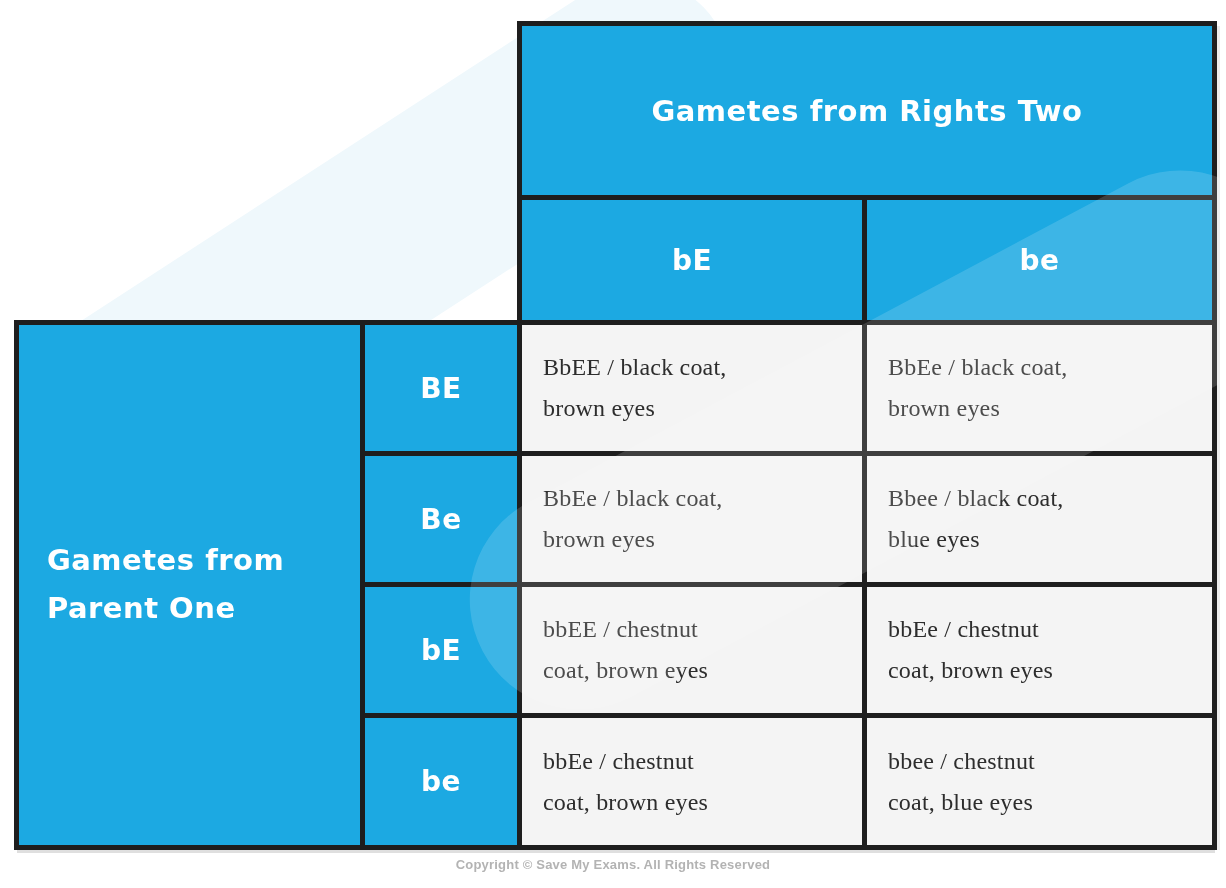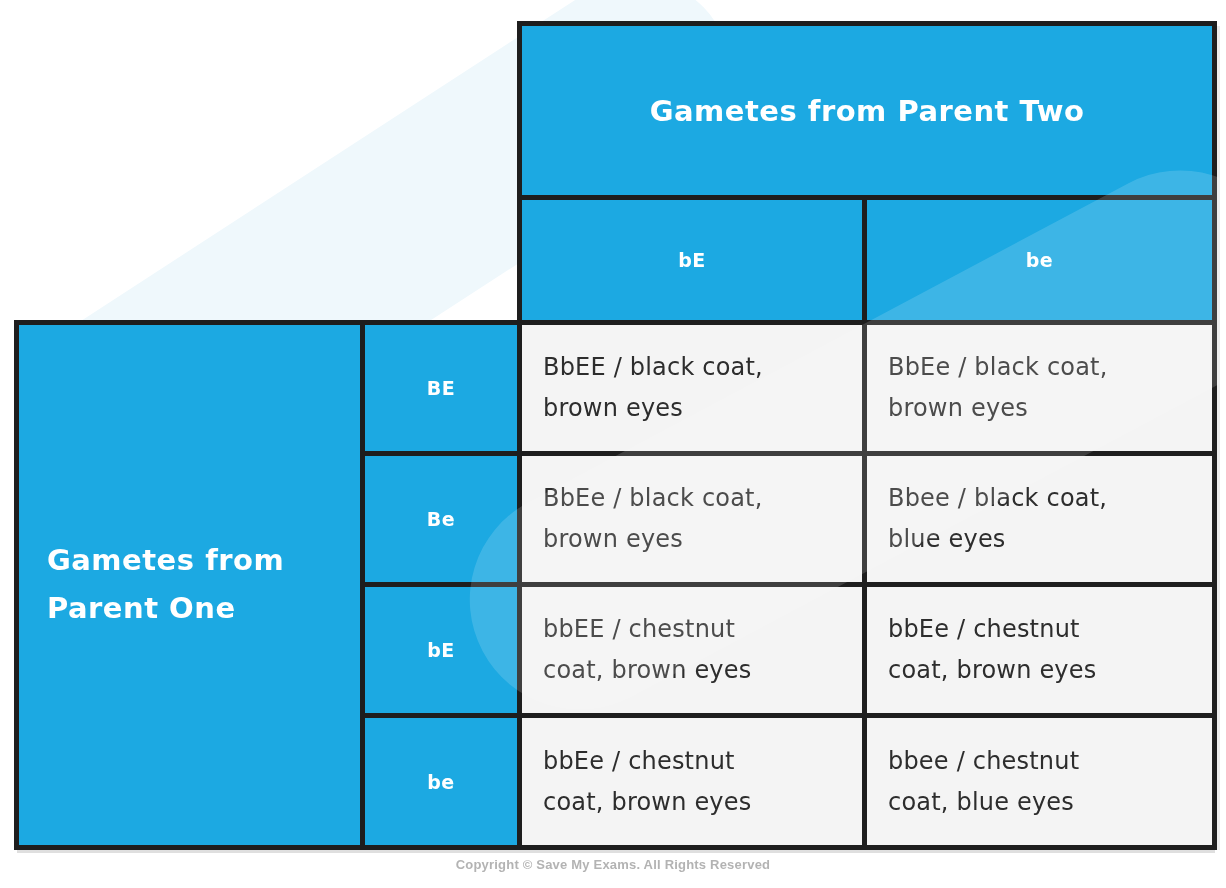--- a/index.html
+++ b/index.html
@@ -67,38 +67,39 @@
     background: var(--header-blue);
     color: var(--header-text);
     font-weight: bold;
   }
   .light {
     background: var(--cell-bg);
     color: var(--cell-text);
     font-weight: normal;
   }
   .col-group-header { font-size: 29px; letter-spacing: .5px; }
-  .col-header, .row-header { font-size: 19px; letter-spacing: .5px; }
+  .col-header, .row-header { font-size: 28px; letter-spacing: .5px; }
   .row-group-header {
     font-size: 29px; letter-spacing: .5px;
     justify-content: flex-start;
     padding-left: 28px;
     line-height: 1.65;
     white-space: pre-line;
     text-align: left;
   }
   .data-cell {
     font-size: 24px;
     letter-spacing: .2px;
     line-height: 1.7;
     justify-content: flex-start;
     padding-left: 21px;
     padding-right: 8px;
     white-space: pre-line;
     text-align: left;
+    font-family: Liberation Serif, serif;
   }
 
   
   .c-top  { left: 517px; top: 21px;  width: 700px; height: 179px; }
   .c-chE  { left: 517px; top: 195px; width: 350px; height: 130px; }
   .c-che  { left: 862px; top: 195px; width: 355px; height: 130px; }
   .c-p1   { left: 14px;  top: 320px; width: 351px; height: 530px; }
   .c-rh1  { left: 360px; top: 320px; width: 162px; height: 136px; }
   .c-rh2  { left: 360px; top: 451px; width: 162px; height: 136px; }
   .c-rh3  { left: 360px; top: 582px; width: 162px; height: 136px; }
@@ -126,21 +127,21 @@
 </style>
 </head>
 <body>
 
 <div class="stage">
 
   <div class="watermark"></div>
   <div class="shadow-bottom"></div>
   <div class="shadow-right"></div>
 
-  <div class="cell blue col-group-header c-top">Gametes from Parent Two</div>
+  <div class="cell blue col-group-header c-top">Gametes from Rights Two</div>
 
   <div class="cell blue col-header c-chE">bE</div>
   <div class="cell blue col-header c-che">be</div>
 
   <div class="cell blue row-group-header c-p1">Gametes from
 Parent One</div>
 
   <div class="cell blue row-header c-rh1">BE</div>
   <div class="cell blue row-header c-rh2">Be</div>
   <div class="cell blue row-header c-rh3">bE</div>

